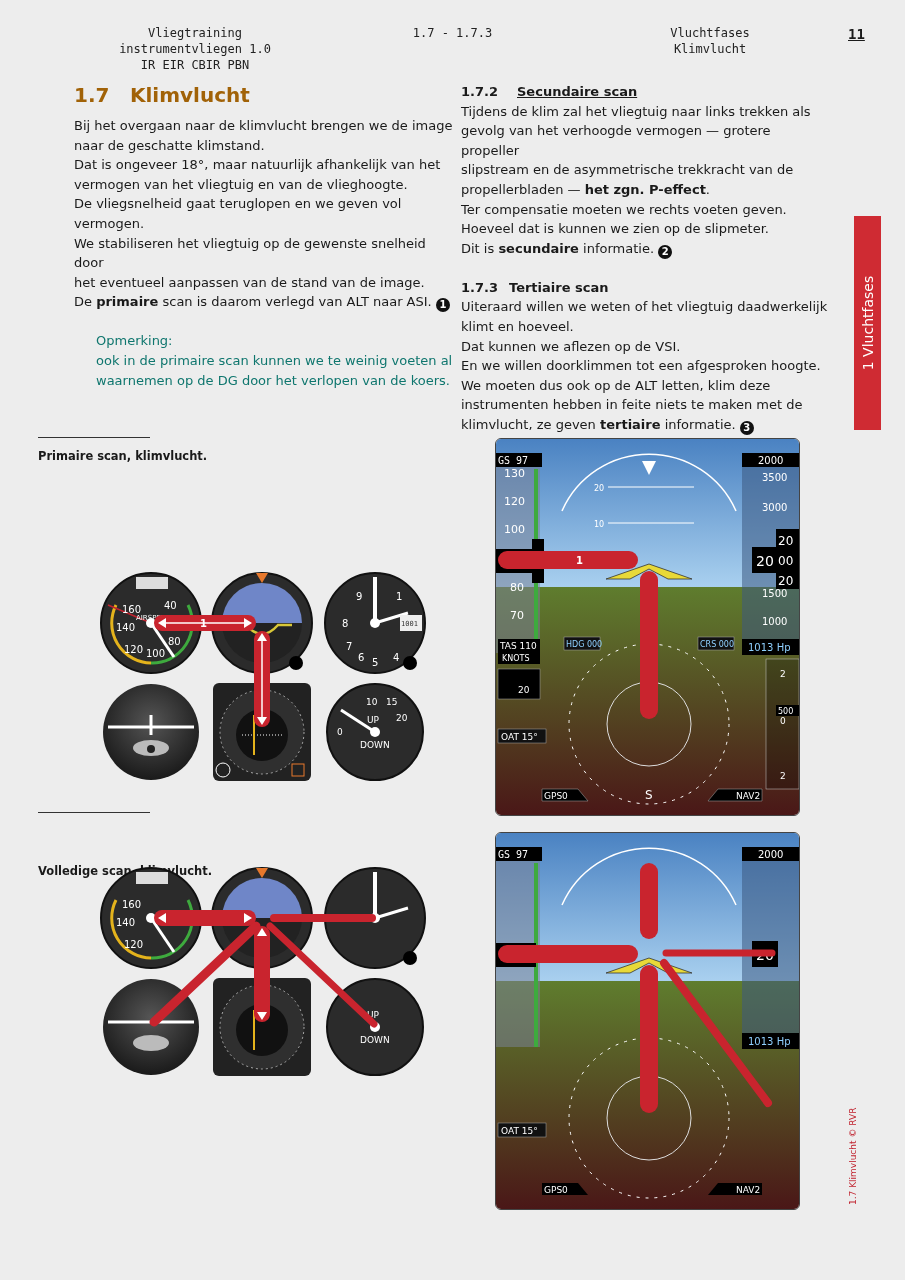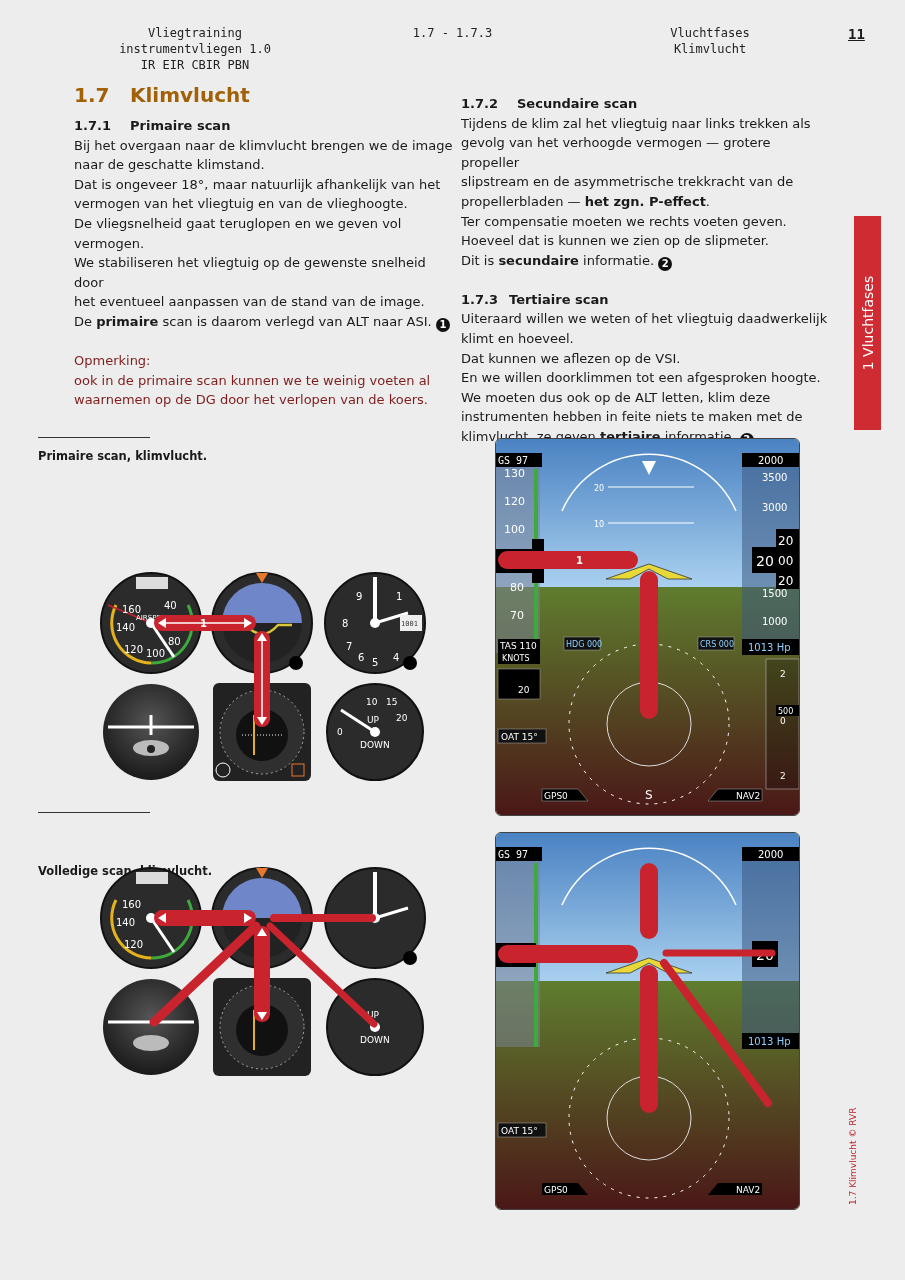--- a/index.html
+++ b/index.html
@@ -7,21 +7,21 @@
        font-family:"DejaVu Sans",sans-serif;color:#1a1a1a;}
   .hdr{position:absolute;top:25px;font-family:"DejaVu Sans Mono","Liberation Mono",monospace;font-weight:normal;font-size:12px;line-height:16px;text-align:center;color:#222;}
   .pagenum{position:absolute;top:26px;left:848px;font-size:14px;font-weight:bold;text-decoration:underline;font-family:"DejaVu Sans Mono",monospace;}
   .col{position:absolute;font-size:13px;line-height:19.6px;}
   .h1{color:#a16207;font-size:20px;font-weight:bold;margin:0 0 8px 0;line-height:26px;}
   .h1 .num{display:inline-block;width:56px;}
   .h2{font-weight:bold;font-size:13px;margin:0;}
   .h2 .num{display:inline-block;width:56px;}
   .h2 .num.short{width:48px;}
   p{margin:0;}
-  .note{color:#7f1d1d;}
+  .note{color:#0f766e;margin-left:22px;}
   .gap{height:19px;}
   .circ{display:inline-block;width:14px;height:14px;border-radius:50%;background:#111;color:#fff;font-size:10px;line-height:14px;text-align:center;font-weight:bold;vertical-align:-2px;}
   .tab{position:absolute;left:854px;top:216px;width:27px;height:214px;background:#cf2b33;}
   .tab span{position:absolute;left:50%;top:50%;transform:translate(-50%,-50%) rotate(-90deg);white-space:nowrap;color:#fff;font-size:14px;}
   .footer-side{position:absolute;left:848px;top:1205px;transform-origin:left top;transform:rotate(-90deg);white-space:nowrap;color:#c0222e;font-size:9px;}
   .caprule{position:absolute;left:38px;width:112px;border-top:1px solid #333;}
   .cap{position:absolute;left:38px;font-size:11.5px;font-weight:bold;}
   .panel{position:absolute;}
   .pfd{position:absolute;width:303px;height:376px;border-radius:6px;overflow:hidden;border:1px solid #444;}
 </style>
@@ -35,41 +35,38 @@
 <div class="hdr" style="left:410px;width:85px;">1.7 - 1.7.3</div>
 <div class="hdr" style="left:650px;width:120px;">
   <div>Vluchtfases</div>
   <div>Klimvlucht</div>
 </div>
 <div class="pagenum">11</div>
 
 <div class="col" style="left:74px;top:82px;width:380px;">
   <div class="h1">
     <span class="num">1.7</span><span>Klimvlucht</span>
-  </div>
-  <div class="h2">
-    <span class="num">1.7.1</span><span>Primaire scan</span>
   </div>
   <p>Bij het overgaan naar de klimvlucht brengen we de image</p>
   <p>naar de geschatte klimstand.</p>
   <p>Dat is ongeveer 18°, maar natuurlijk afhankelijk van het</p>
   <p>vermogen van het vliegtuig en van de vlieghoogte.</p>
   <p>De vliegsnelheid gaat teruglopen en we geven vol</p>
   <p>vermogen.</p>
   <p>We stabiliseren het vliegtuig op de gewenste snelheid door</p>
   <p>het eventueel aanpassen van de stand van de image.</p>
   <p><span>De </span><b>primaire</b><span> scan is daarom verlegd van ALT naar ASI. </span><span class="circ">1</span></p>
   <div class="gap"></div>
   <p class="note">Opmerking:</p>
   <p class="note">ook in de primaire scan kunnen we te weinig voeten al</p>
   <p class="note">waarnemen op de DG door het verlopen van de koers.</p>
 </div>
 
 <div class="col" style="left:461px;top:82px;width:370px;">
-  <div class="h2" style="margin-top:12px;">
+  <div class="h2" style="margin-top:0;text-decoration:underline;">
     <span class="num">1.7.2</span><span>Secundaire scan</span>
   </div>
   <p>Tijdens de klim zal het vliegtuig naar links trekken als</p>
   <p>gevolg van het verhoogde vermogen — grotere propeller</p>
   <p>slipstream en de asymmetrische trekkracht van de</p>
   <p><span>propellerbladen — </span><b>het zgn. P-effect</b><span>.</span></p>
   <p>Ter compensatie moeten we rechts voeten geven.</p>
   <p>Hoeveel dat is kunnen we zien op de slipmeter.</p>
   <p><span>Dit is </span><b>secundaire</b><span> informatie. </span><span class="circ">2</span></p>
   <div class="gap"></div>

